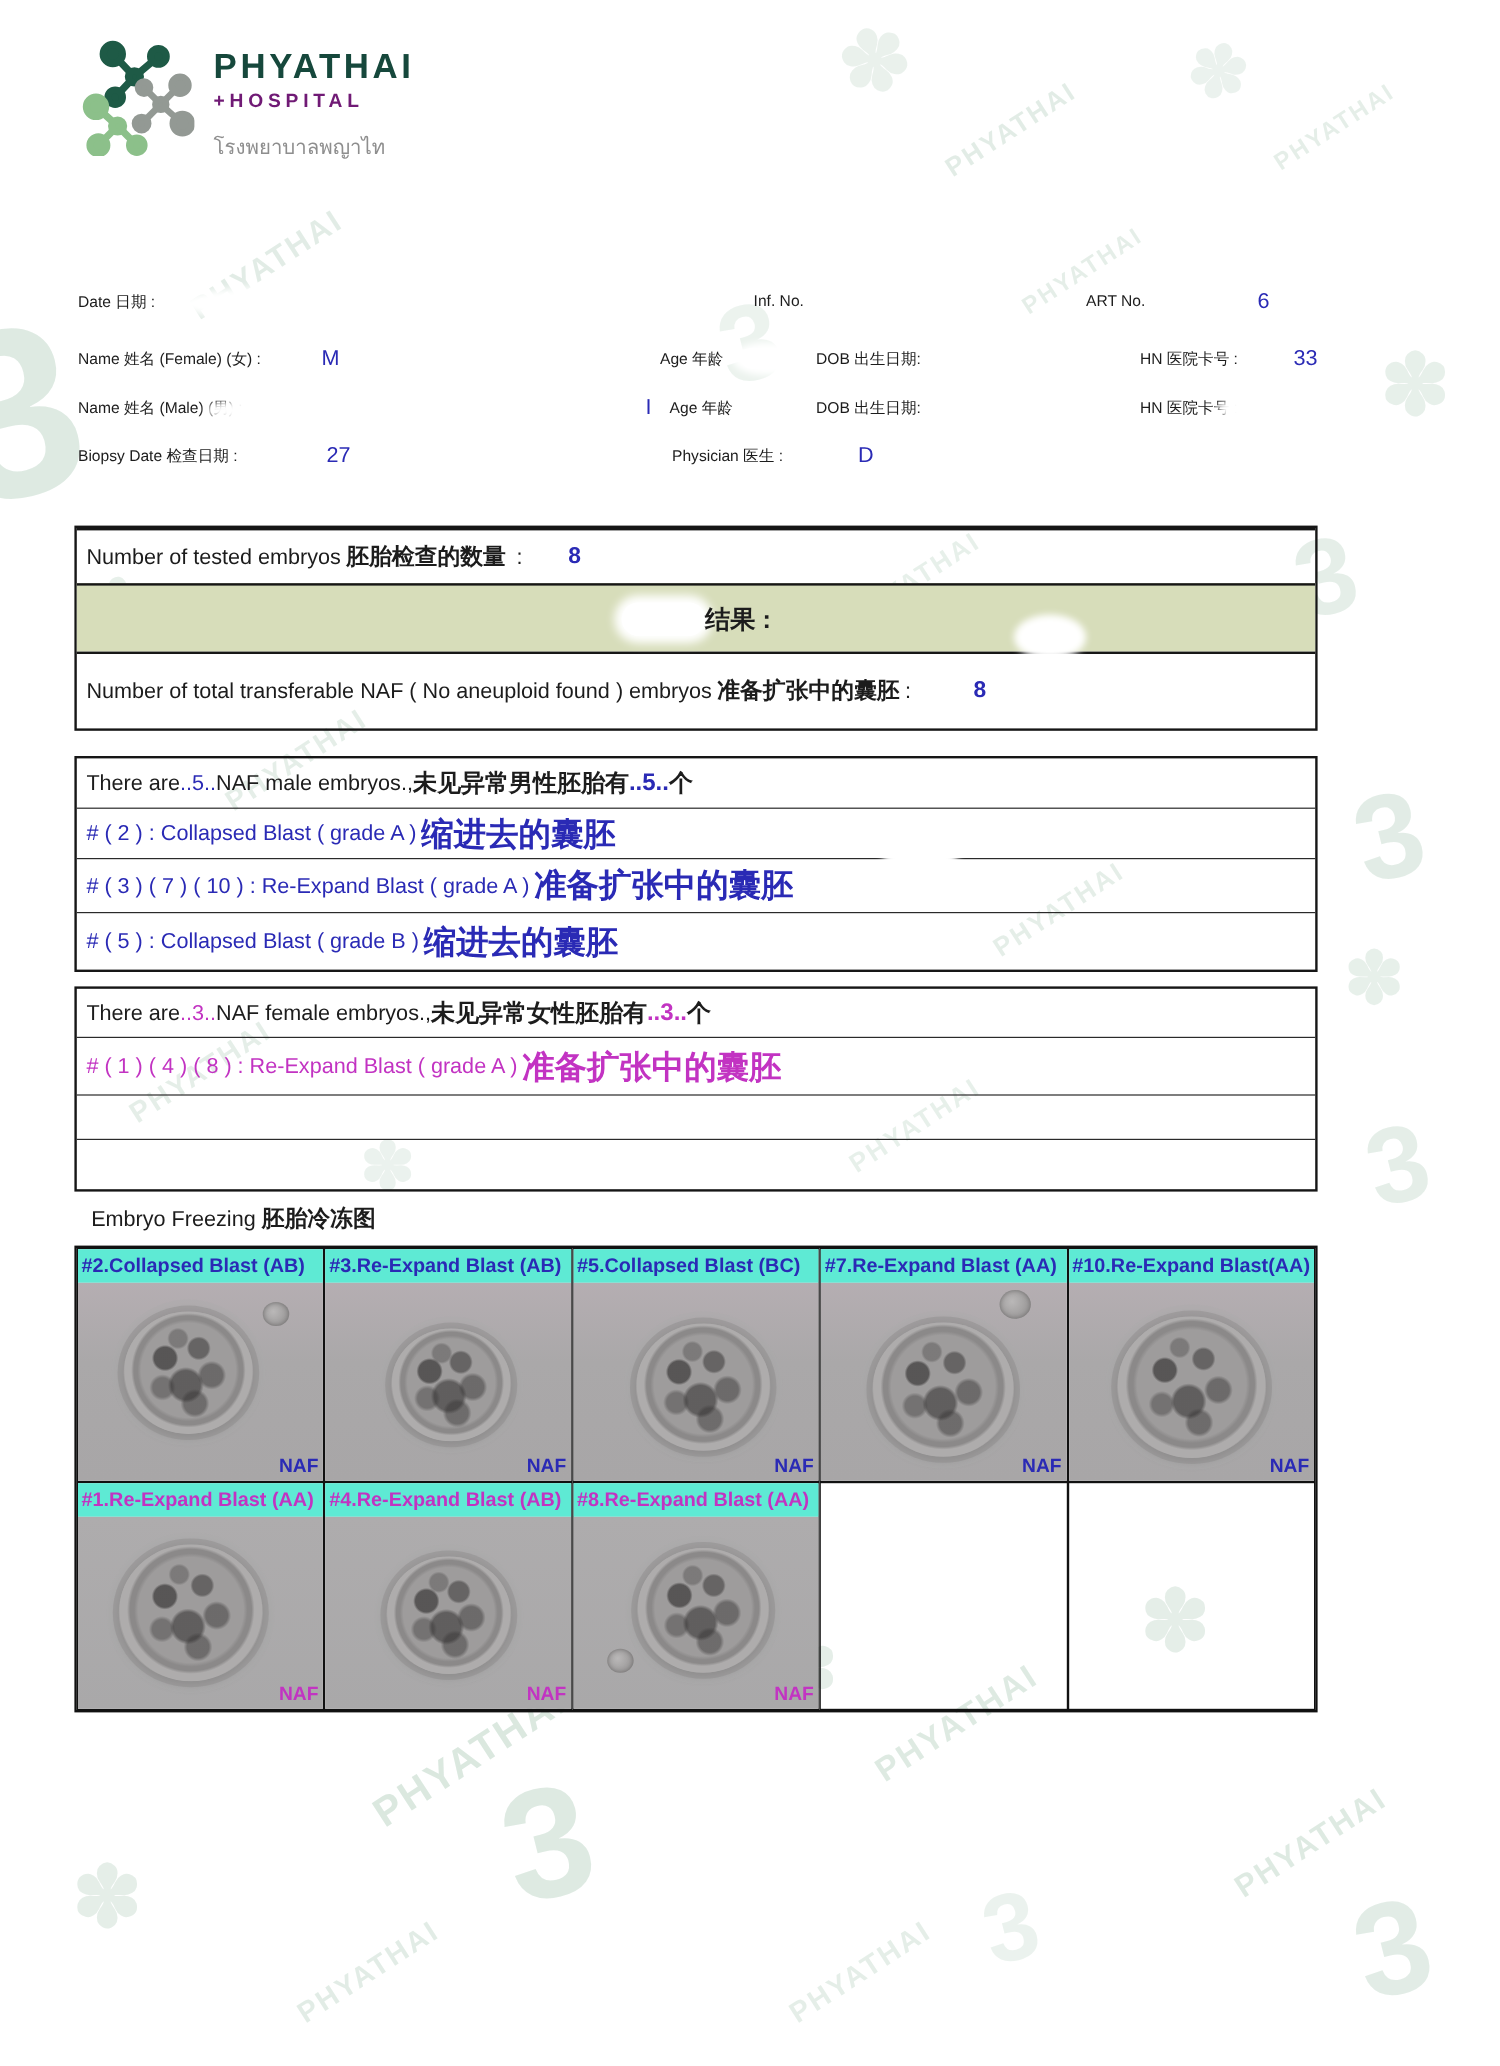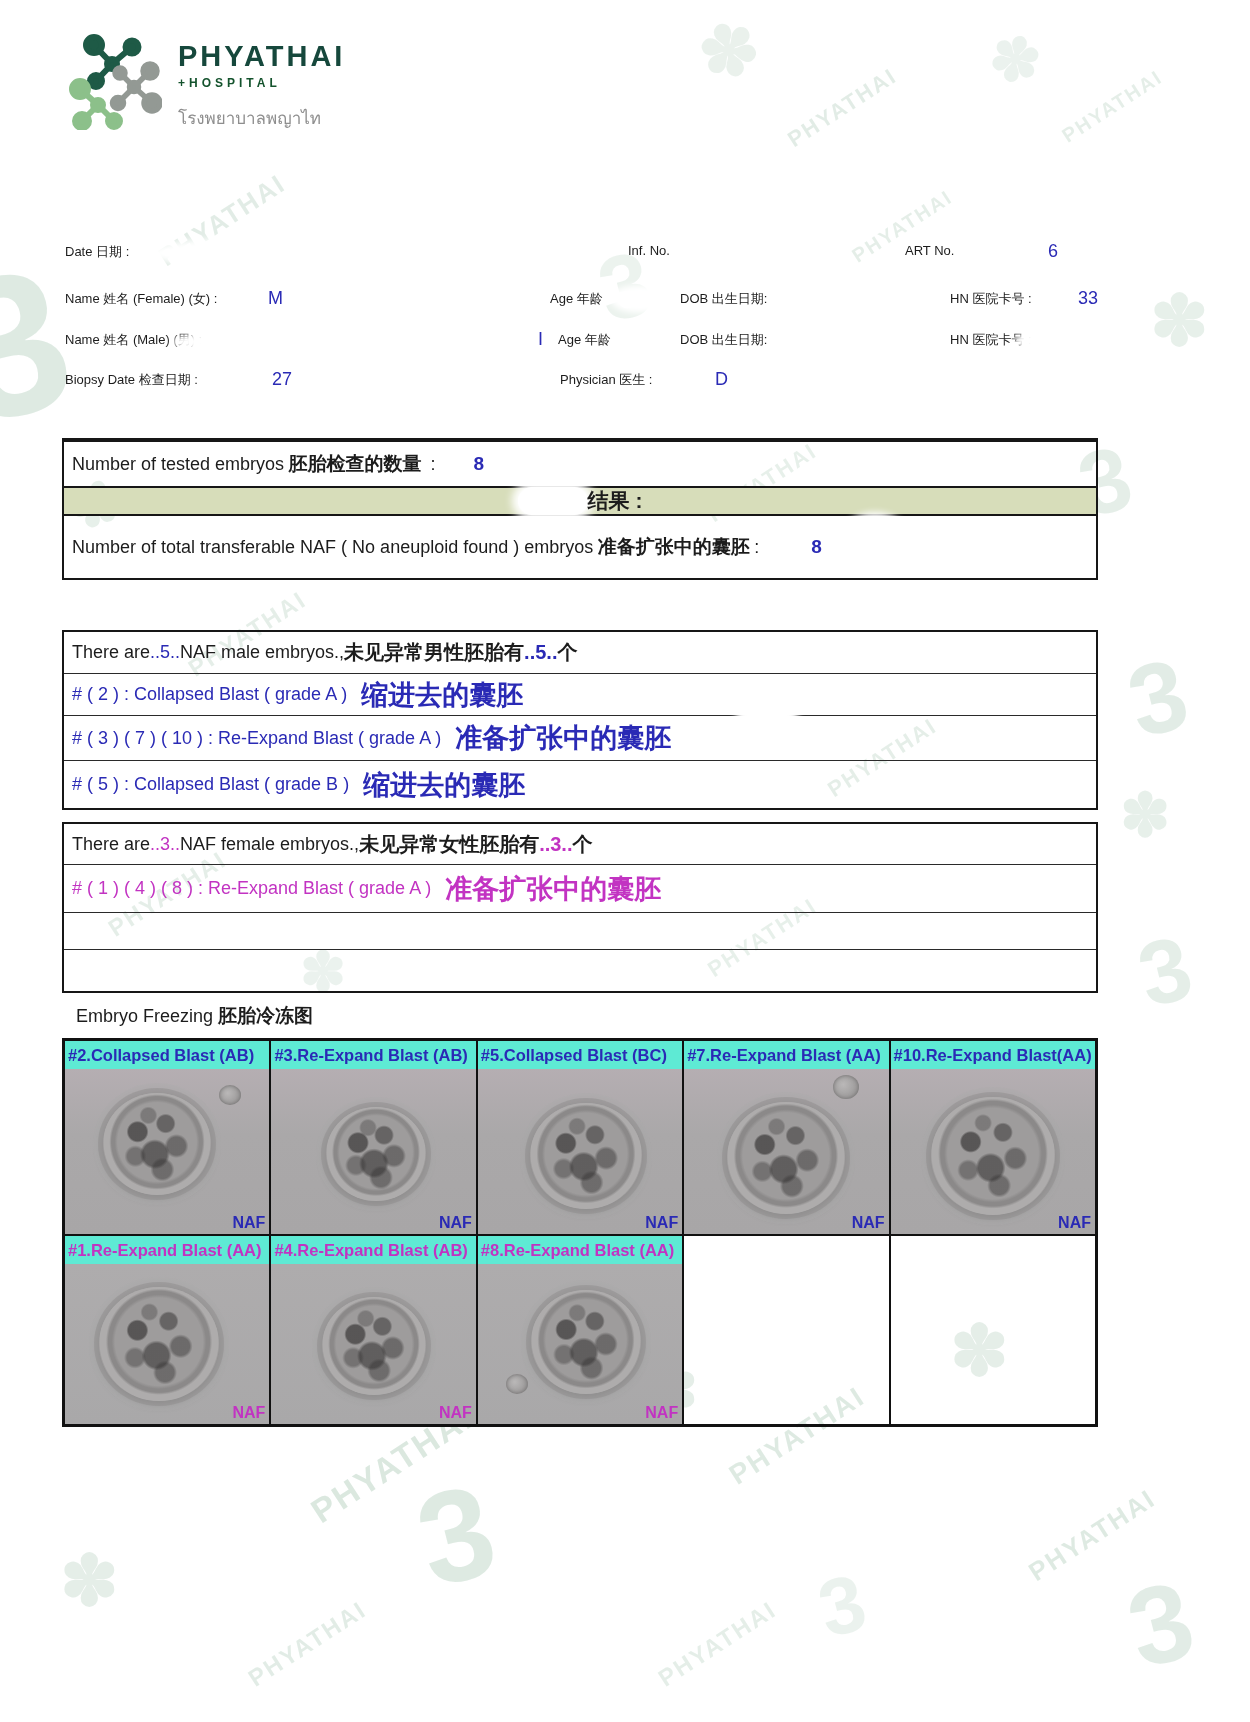--- a/index.html
+++ b/index.html
@@ -9,21 +9,21 @@
   .wm-layer{position:absolute;inset:0;z-index:1;pointer-events:none;}
   .wm{position:absolute;color:#7fae90;font-weight:bold;letter-spacing:2px;white-space:nowrap;
       font-family:"Liberation Sans",sans-serif;}
   
   .content{position:absolute;inset:0;z-index:2;}
   .blob{position:absolute;background:#fff;border-radius:50%;filter:blur(3px);z-index:6;}
   
   .logo{position:absolute;left:62px;top:28px;display:flex;gap:16px;align-items:flex-start;}
   .logo-text{padding-top:12px;}
   .logo-name{font-size:29px;font-weight:bold;color:#16483c;letter-spacing:3px;}
-  .logo-sub{font-size:12px;font-weight:bold;color:#14532d;letter-spacing:4px;margin-top:3px;}
+  .logo-sub{font-size:16px;font-weight:bold;color:#701a75;letter-spacing:4px;margin-top:3px;}
   .logo-thai{font-size:17px;color:#8e8e8e;margin-top:14px;}
   
   .title-bar{position:absolute;left:62px;top:158px;width:1036px;height:42px;background:#d7ddba;
              border:2px solid #1a1a1a;display:flex;align-items:center;justify-content:center;gap:8px;box-sizing:border-box;}
   .title-en{font-size:19px;}
   .title-cn{font-size:24px;font-weight:bold;}
   
   .form{position:absolute;left:0;top:0;width:1250px;}
   .fl{position:absolute;font-size:13px;white-space:nowrap;}
   .fv{position:absolute;font-size:18px;white-space:nowrap;color:#2a2ab5;}
@@ -33,21 +33,21 @@
   .row{display:flex;align-items:center;padding-left:8px;box-sizing:border-box;background:transparent;}
   .sep{border-top:2px solid #161616;}
   .sep1{border-top:1.5px solid #2a2a2a;}
   .redact-gap{display:inline-block;height:28px;background:#fff;border-radius:14px;box-shadow:0 0 8px 6px #ffffff;}
   .en18{font-size:18px;}
   .cnb{font-size:19px;font-weight:bold;}
   .blue{color:#2a2ab5;}
   .magenta{color:#c233c2;}
   .num{font-size:19px;font-weight:bold;}
   .hash-en{font-size:18px;white-space:nowrap;}
-  .hash-cn{font-size:27px;font-weight:bold;margin-left:14px;white-space:nowrap;}
+  .hash-cn{font-size:27px;font-weight:bold;margin-left:4px;white-space:nowrap;}
   .sum-cn{font-size:20px;font-weight:bold;}
   
   .freeze-label{position:absolute;left:76px;top:1003px;font-size:18px;}
   .freeze-cn{font-weight:bold;font-size:19px;}
   
   .grid{position:absolute;left:62px;top:1038px;width:1036px;border:2px solid #111;box-sizing:border-box;
         display:grid;grid-template-columns:repeat(5,1fr);}
   .cell{position:relative;border:1px solid #111;box-sizing:border-box;min-height:195px;}
   .cell.r2{min-height:190px;}
   .cell-label{height:28px;display:flex;align-items:center;padding-left:3px;font-size:16.5px;font-weight:bold;
@@ -180,21 +180,21 @@
       <span class="fv" style="left:715px;top:369px">D</span>
     </div>
 
     <div class="box" style="top:438px">
       <div class="row sep" style="height:46px">
         <span class="en18">Number of tested embryos</span>&nbsp;
         <span class="cnb">胚胎检查的数量</span>&nbsp;&nbsp;
         <span class="en18">:</span>
         <span class="num blue" style="margin-left:38px">8</span>
       </div>
-      <div class="bar sep" style="height:28px">
+      <div class="bar sep" style="height:57px">
         <span class="redact-gap" style="width:70px"></span>
         <span class="cnb" style="font-size:21px">结果 :</span>
       </div>
       <div class="row sep" style="height:64px">
         <span class="en18">Number of total transferable NAF ( No aneuploid found ) embryos</span>&nbsp;
         <span class="cnb">准备扩张中的囊胚</span>&nbsp;
         <span class="en18">:</span>
         <span class="num blue" style="margin-left:52px">8</span>
       </div>
     </div>

